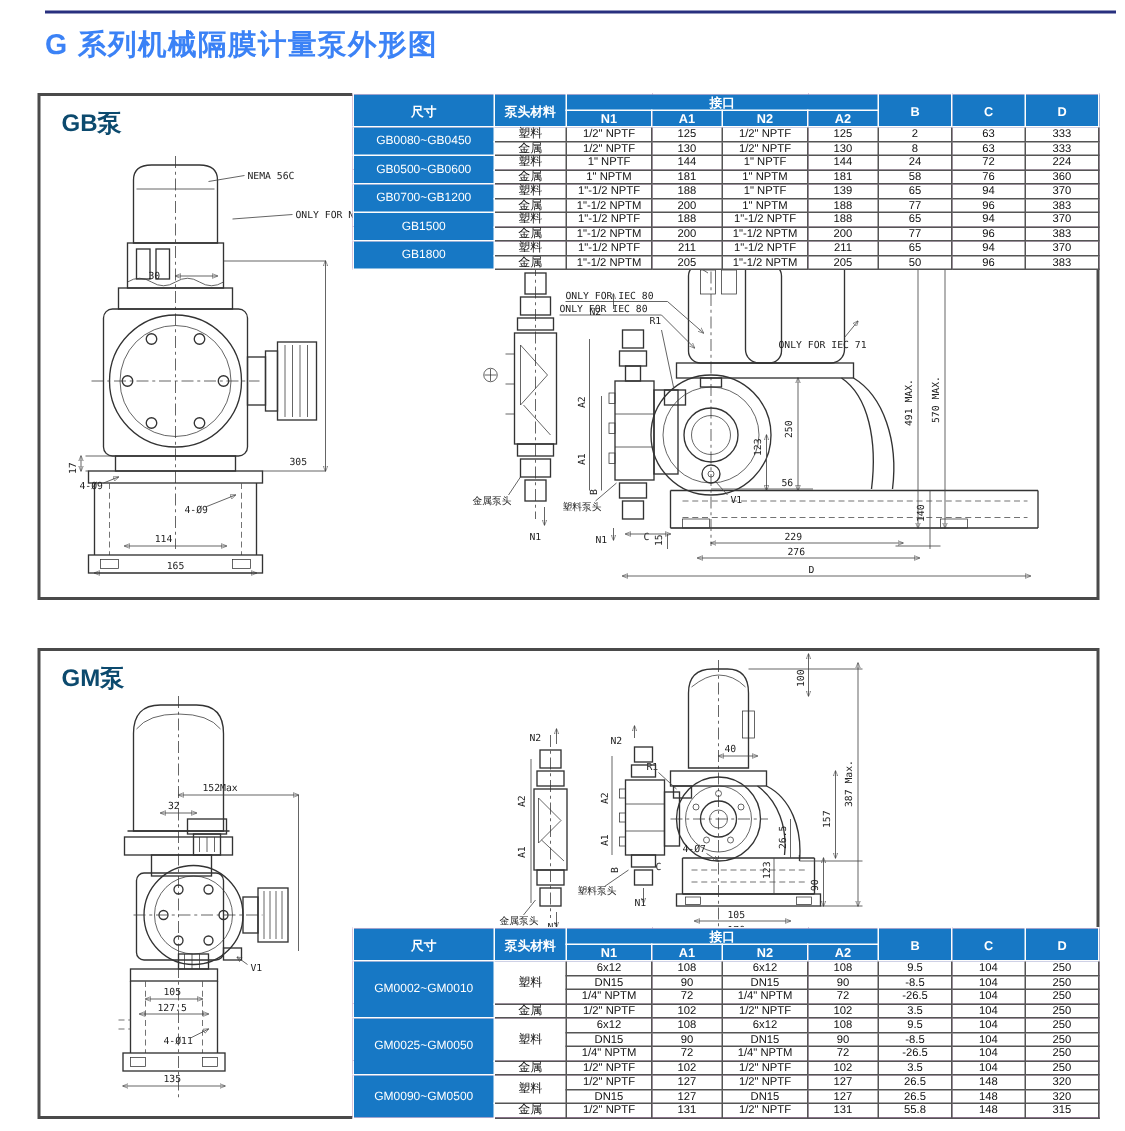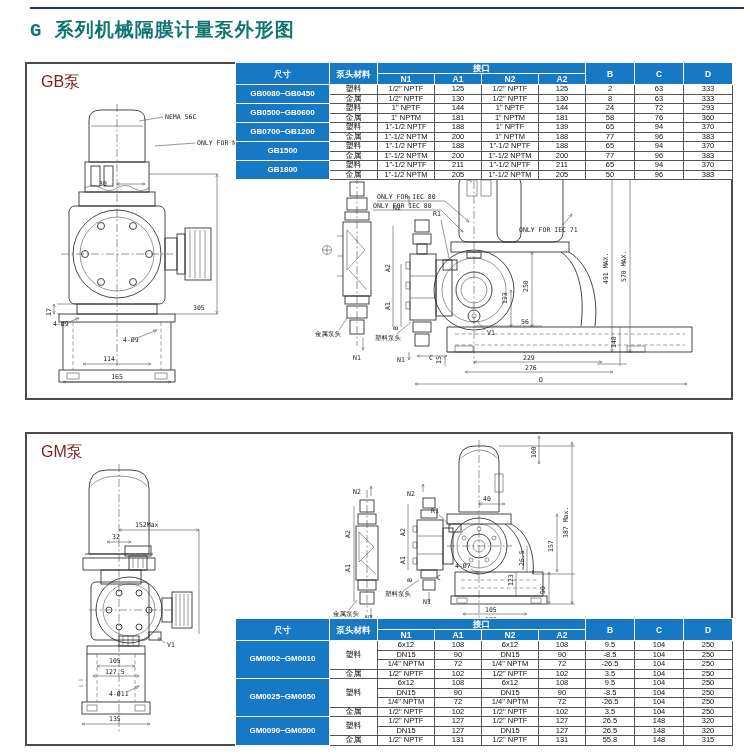--- a/index.html
+++ b/index.html
@@ -1,34 +1,34 @@
 <!DOCTYPE html>
 <html><head>
 <meta charset="utf-8">
 <style>
   html,body{margin:0;padding:0;background:#fff;}
   .page{position:relative;width:750px;height:754px;background:#fff;overflow:hidden;
         font-family:"Liberation Sans",sans-serif;color:#111;}
   .toprule{position:absolute;left:30px;top:7px;width:714px;height:2px;background:#28307f;}
-  .title{position:absolute;left:30px;top:17px;font-size:19px;font-weight:bold;color:#0f766e;letter-spacing:1px;font-family:Liberation Mono, monospace;}
+  .title{position:absolute;left:30px;top:17px;font-size:19px;font-weight:bold;color:#3b82f6;letter-spacing:1px;}
   .panel{position:absolute;background:#fff;border:2px solid #4a4a4a;}
   #gb-panel{left:25px;top:62px;width:704px;height:334px;}
   #gm-panel{left:25px;top:432px;width:704px;height:310px;}
-  .panel-label{position:absolute;left:14px;top:8px;font-size:16px;font-weight:normal;color:#7f1d1d;}
+  .panel-label{position:absolute;left:14px;top:8px;font-size:16px;font-weight:bold;color:#0c4a6e;}
   .panel svg{position:absolute;left:0;top:0;}
   
   table.dims{position:absolute;border-collapse:collapse;table-layout:fixed;background:#701a75;
              border:1px solid #333;z-index:5;}
   #gb-table{left:208px;top:-2px;width:497px;}
   #gm-table{left:208px;top:184px;width:497px;}
   table.dims th{background:#1778c5;color:#fff;font-weight:bold;font-size:8.5px;
                 border:1px solid #fdfdfd;padding:0;height:10px;line-height:10px;text-align:center;}
   table.dims td{font-size:7.5px;padding:0 1px;height:8px;line-height:8.5px;text-align:center;
                 border:1px solid #555;background:#fff;white-space:nowrap;}
-  table.dims td.c-size{background:#1778c5;color:#fff;font-weight:bold;border:1px solid #fdfdfd;font-size:8px;}
+  table.dims td.c-size{background:#1778c5;color:#fff;font-weight:normal;border:1px solid #fdfdfd;font-size:8px;}
   table.dims td.c-mat{font-size:8px;margin-top:20px;}
   
   .draw path,.draw rect,.draw circle,.draw line,.draw polyline{stroke:#333;fill:none;stroke-width:0.9;}
   .draw .thin{stroke-width:0.5;}
   .draw .cl{stroke-width:0.55;stroke-dasharray:8 2.5 2 2.5;stroke:#444;}
   .draw .hid{stroke-width:0.55;stroke-dasharray:4 2.5;stroke:#555;}
   .draw .dim{stroke:#444;stroke-width:0.55;}
   .draw text{fill:#222;font-family:"DejaVu Sans Mono",monospace;font-size:6.5px;stroke:none;}
   .draw text.cjk{font-family:"Liberation Sans",sans-serif;font-size:6.5px;}
 </style>
@@ -263,21 +263,21 @@
           </tr>
           <tr>
             <td class="c-size" rowspan="2">GB0500~GB0600</td>
             <td class="c-mat">塑料</td>
             <td class="c-val">1" NPTF</td>
             <td class="c-val">144</td>
             <td class="c-val">1" NPTF</td>
             <td class="c-val">144</td>
             <td class="c-val">24</td>
             <td class="c-val">72</td>
-            <td class="c-val">293</td>
+            <td class="c-val">224</td>
           </tr>
           <tr>
             <td class="c-mat">金属</td>
             <td class="c-val">1" NPTM</td>
             <td class="c-val">181</td>
             <td class="c-val">1" NPTM</td>
             <td class="c-val">181</td>
             <td class="c-val">58</td>
             <td class="c-val">76</td>
             <td class="c-val">360</td>

